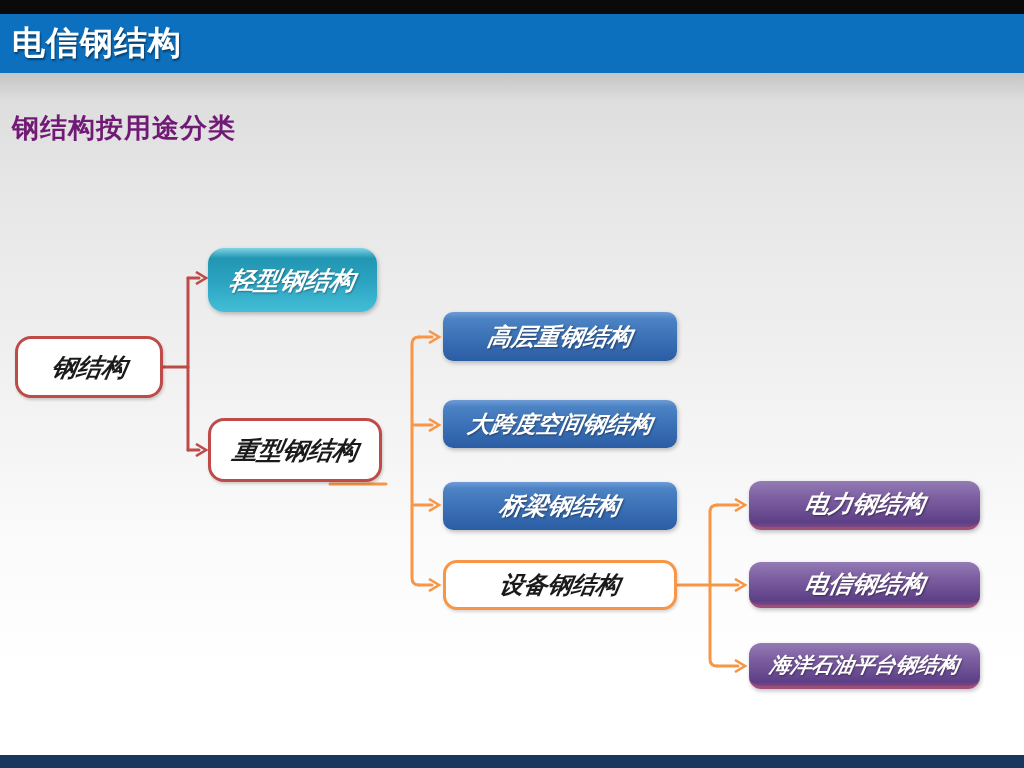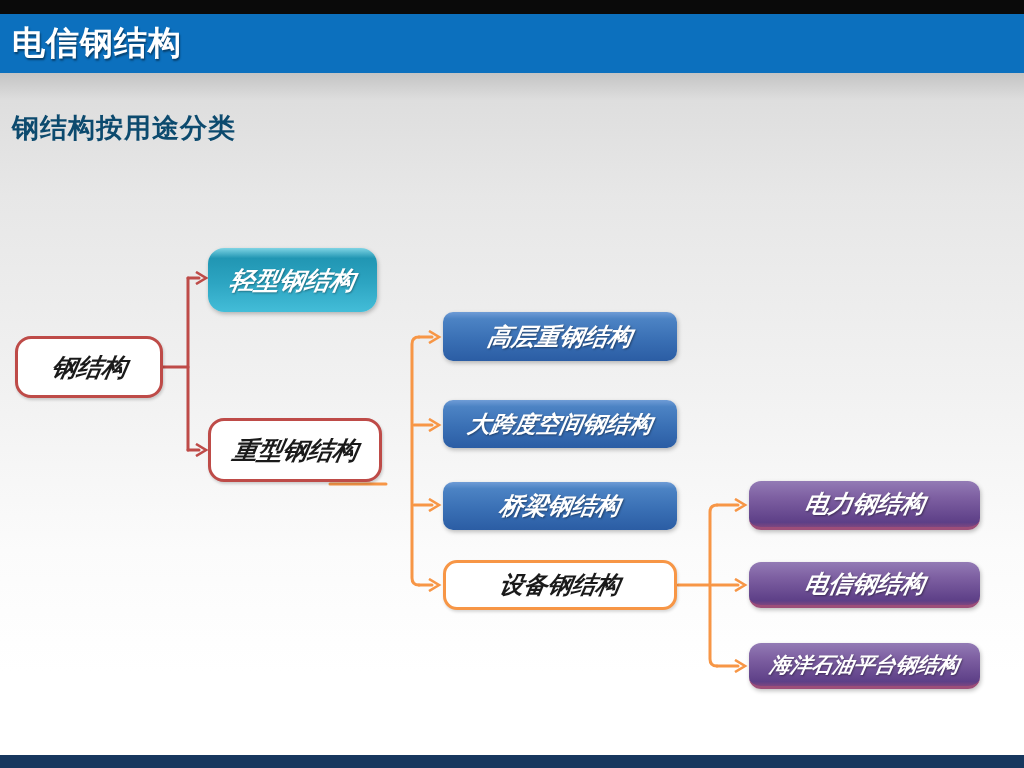--- a/index.html
+++ b/index.html
@@ -17,21 +17,21 @@
   .title-bar .title{
     color:#ffffff;font-size:33px;font-weight:bold;padding-left:12px;letter-spacing:1px;
     text-shadow:1px 2px 2px rgba(0,0,0,0.45);
   }
   
   .slide-bg{
     position:absolute;left:0;top:73px;width:1024px;height:682px;
     background:linear-gradient(180deg,#c4c4c4 0%,#dedede 4%,#e7e7e7 18%,#f1f1f1 45%,#fbfbfb 70%,#ffffff 88%);
   }
   .subtitle{
-    position:absolute;left:12px;top:110px;font-size:27px;font-weight:bold;color:#0c4a6e;
+    position:absolute;left:12px;top:110px;font-size:27px;font-weight:bold;color:#701a75;
     letter-spacing:1px;
   }
   .footer-bar{position:absolute;left:0;bottom:0;width:1024px;height:13px;background:#17375e;}
   
   svg.connectors{position:absolute;left:0;top:0;width:1024px;height:768px;pointer-events:none;}
   
   .node{
     position:absolute;display:flex;align-items:center;justify-content:center;
     box-sizing:border-box;text-align:center;
   }

